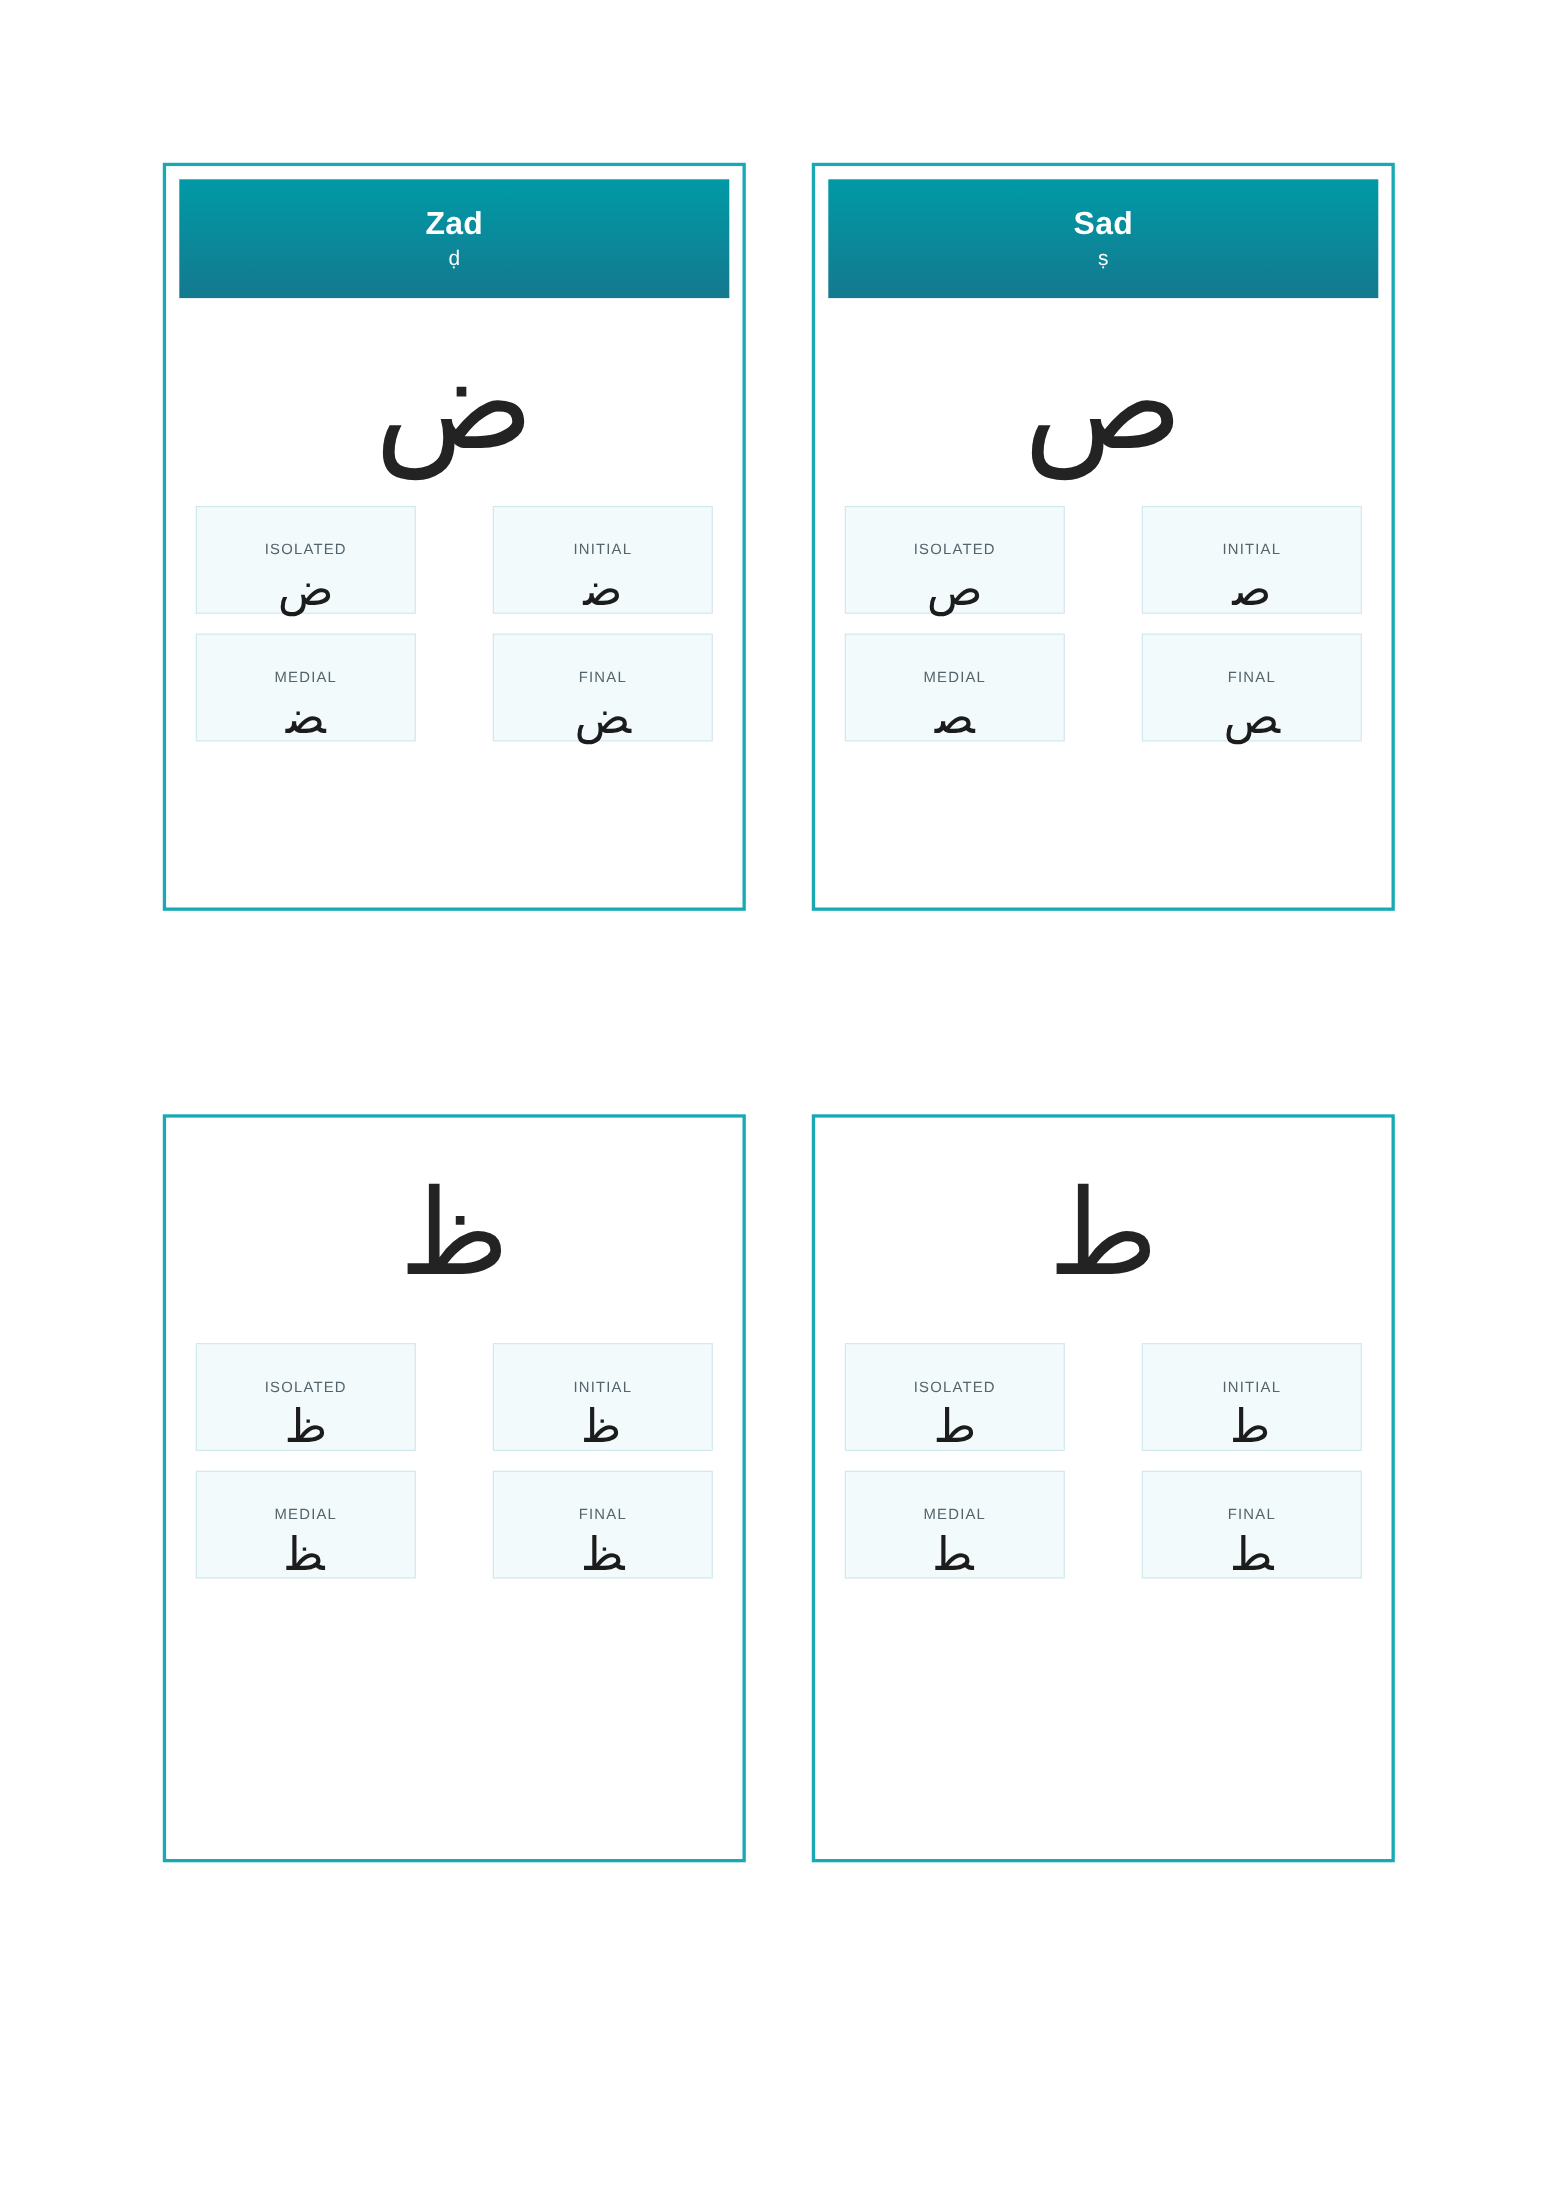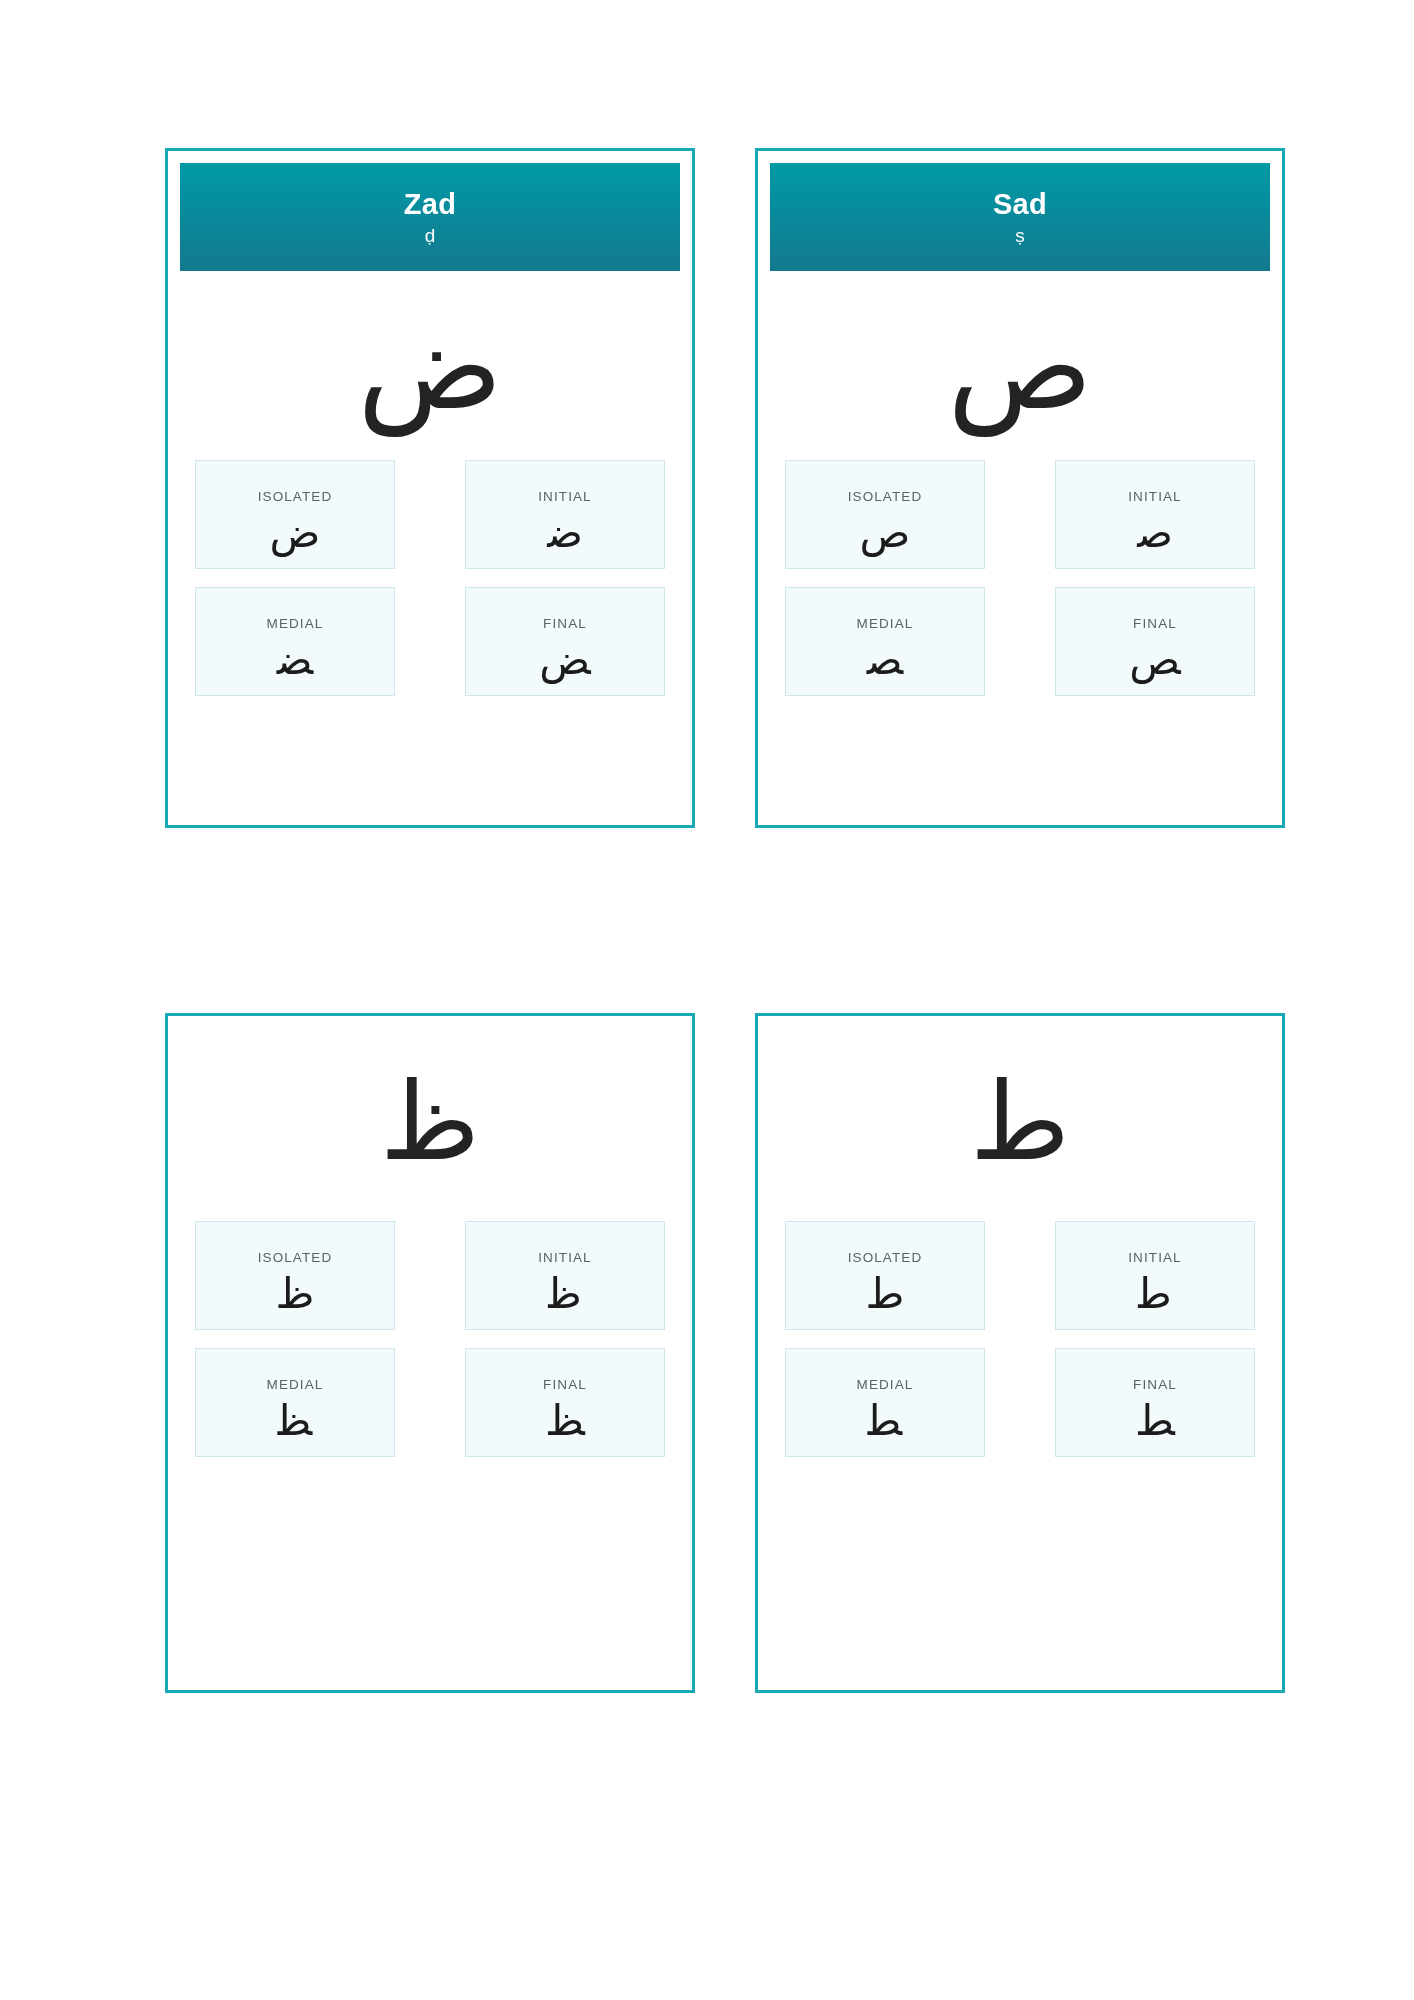--- a/index.html
+++ b/index.html
@@ -15,21 +15,21 @@
   }
   .page {
     position: relative;
     width: 1414px;
     height: 2000px;
     background: #ffffff;
     overflow: hidden;
   }
   .card-grid {
     position: absolute;
-    left: 165px;
+    left: 148px;
     top: 148px;
     width: 1120px;
     display: grid;
     grid-template-columns: 530px 530px;
     column-gap: 60px;
     row-gap: 185px;
   }
   .card {
     box-sizing: border-box;
     border: 3px solid #18a9b4;
@@ -76,25 +76,25 @@
     justify-content: space-between;
     column-gap: 20px;
     row-gap: 18px;
     margin-top: 8px;
     padding: 0 15px;
   }
   .form-box {
     box-sizing: border-box;
     border: 1px solid #cfe7ec;
     background: #f3fafc;
-    height: 109px;
+    height: 98px;
     display: flex;
     flex-direction: column;
     align-items: center;
-    justify-content: center;
+    justify-content: flex-end;
     padding-top: 13px;
   }
   .form-label {
     font-size: 13.5px;
     letter-spacing: 1.1px;
     color: #55646b;
     font-weight: normal;
   }
   .form-glyph {
     font-family: "DejaVu Sans", sans-serif;

